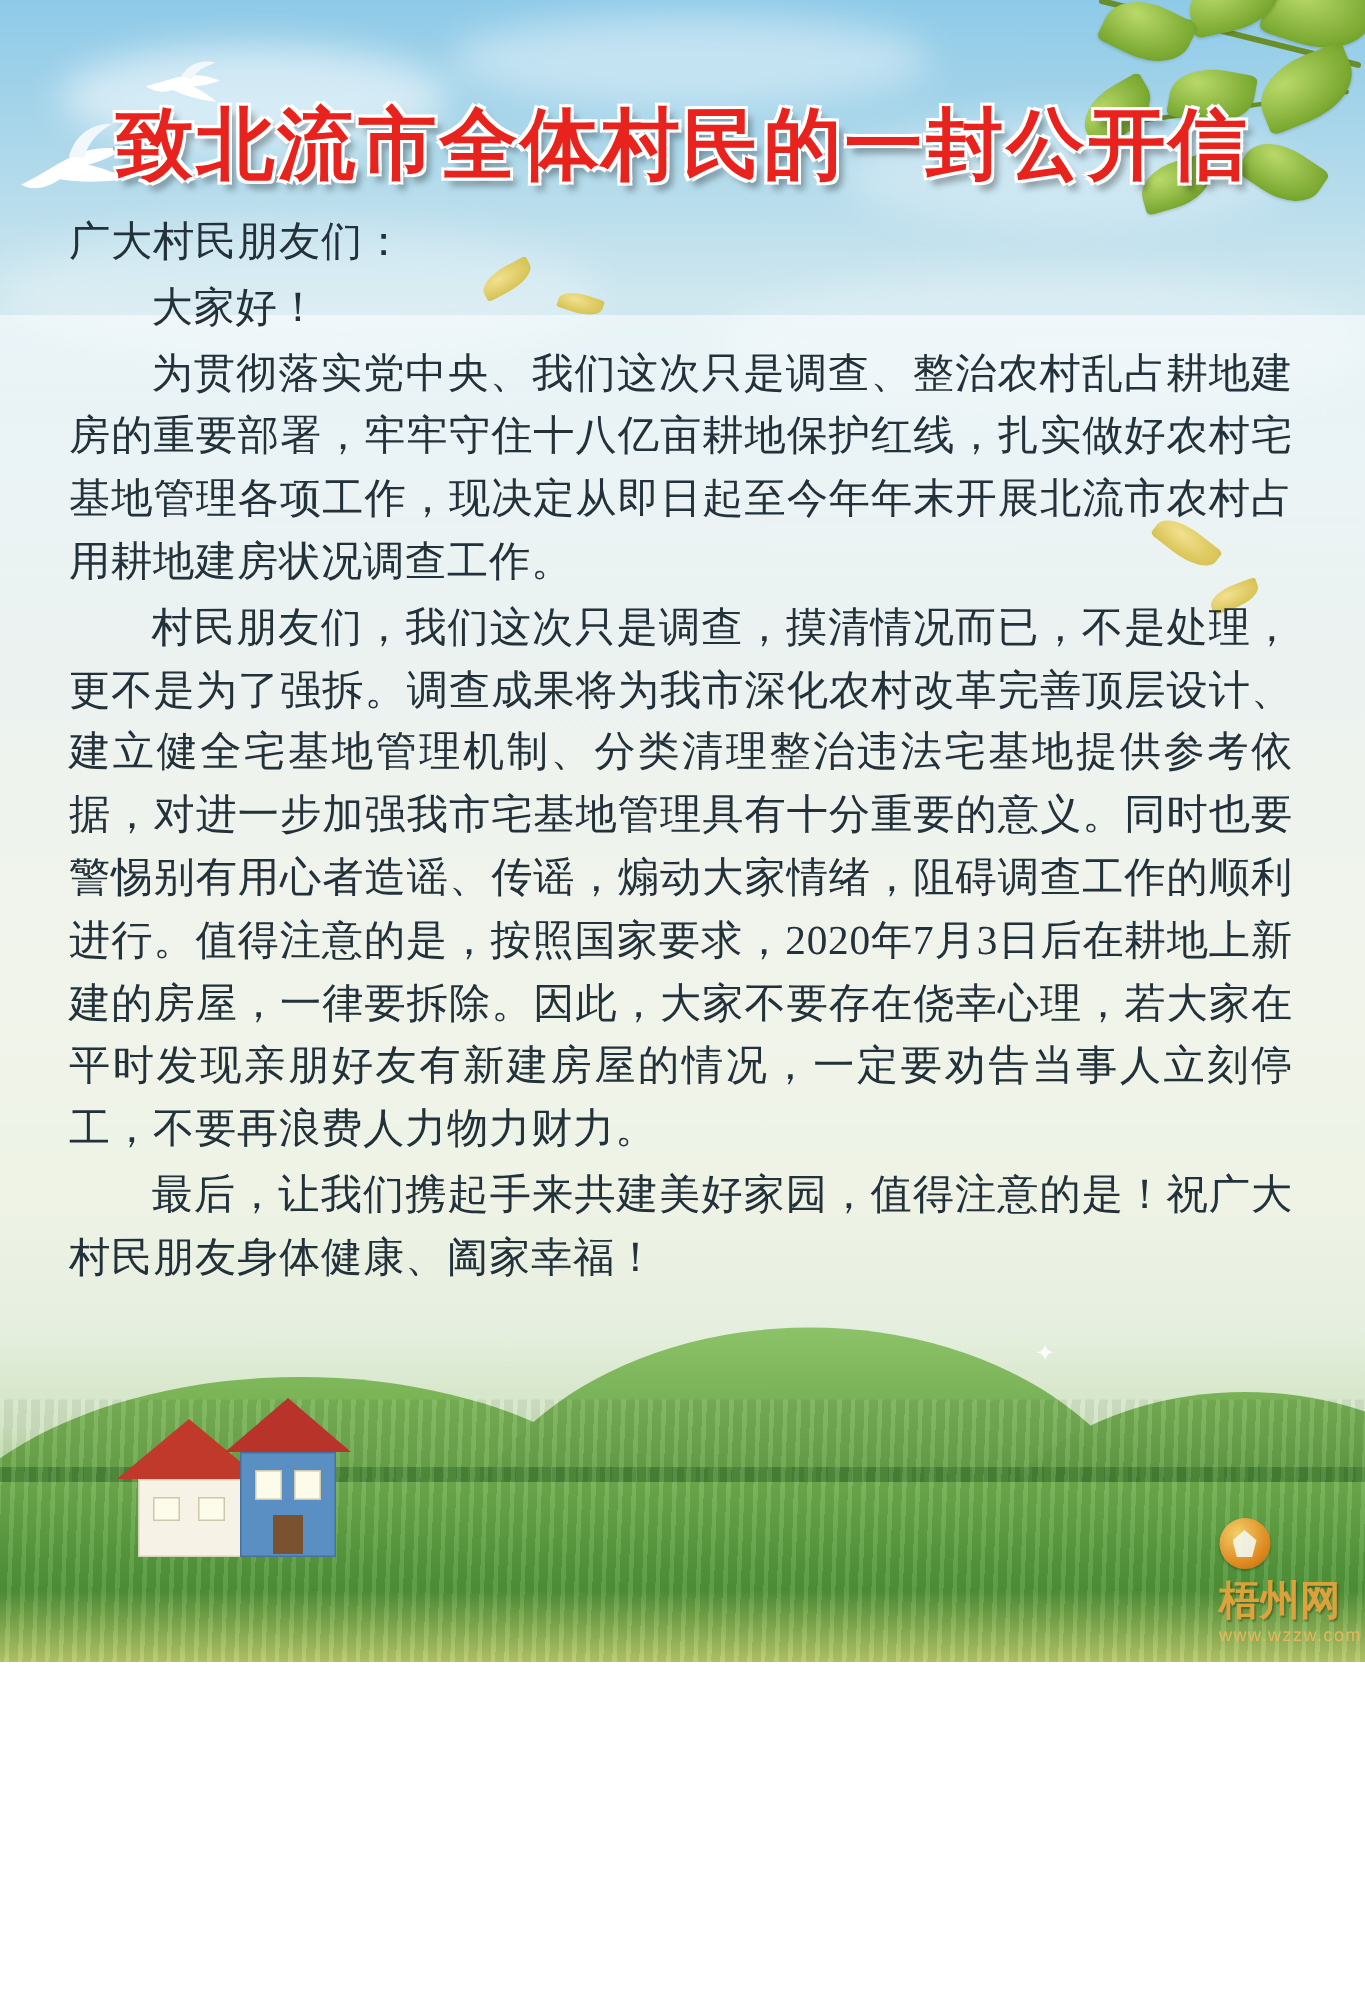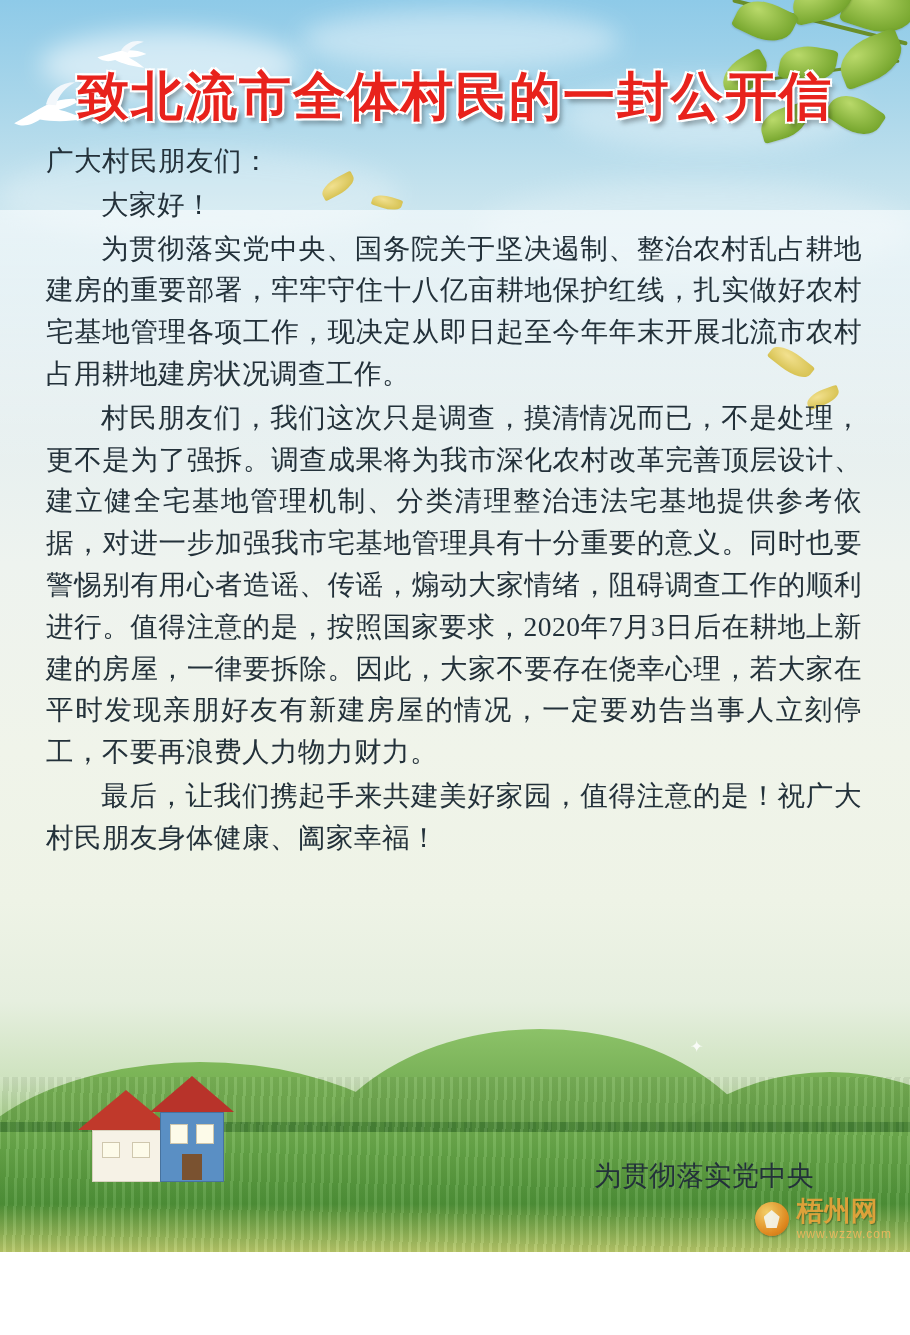--- a/index.html
+++ b/index.html
@@ -6,21 +6,21 @@
     margin: 0;
     padding: 0;
     background: #ffffff;
   }
   body {
     font-family: "Liberation Serif", "DejaVu Serif", serif;
   }
   #poster {
     position: relative;
     width: 910px;
-    height: 1252px;
+    height: 1108px;
     overflow: hidden;
     background: linear-gradient(to bottom,
         #8ecae8 0%,
         #a9d6ea 8%,
         #cfe7ef 18%,
         #e3eef0 30%,
         #eef3ef 45%,
         #f0f4ea 60%,
         #eef3e6 72%,
         #e6efdf 80%,
@@ -174,27 +174,28 @@
     background:#5a8fc4; border:1px solid #47729e;
   }
   .win { position:absolute; background:#fdfbe9; border:1px solid #cfc7ad;}
   .door { position:absolute; background:#7a5230; }
 
   .bird-s { position:absolute; color:#ffffff; font-size:16px; opacity:.85;}
 
   
   .watermark {
     position: absolute;
-    right: 18px;
+    right: 2px;
     bottom: 12px;
     z-index: 8;
     display: flex;
-    align-items: center;
+    align-items: flex-start;
     gap: 8px;
     opacity: .92;
+    flex-direction: column;
   }
   .wm-badge {
     width: 34px; height: 34px; border-radius: 50%;
     background: radial-gradient(circle at 35% 30%, #ffd36b, #e8871c 65%, #c0650c);
     position: relative;
     box-shadow: 0 1px 2px rgba(0,0,0,.35);
   }
   .wm-badge::after {
     content: "";
     position:absolute; left: 9px; top: 8px; width: 16px; height: 18px;
@@ -262,21 +263,21 @@
   <div class="fleaf" style="left:768px; top:352px; width:46px; height:20px; transform:rotate(38deg);"></div>
   <div class="fleaf" style="left:806px; top:390px; width:34px; height:15px; transform:rotate(-20deg);"></div>
 
   <div class="title-wrap">
     <span class="title">致北流市全体村民的一封公开信</span>
   </div>
 
   <div class="body-text">
     <p class="salutation">广大村民朋友们：</p>
     <p class="indent">大家好！</p>
-    <p class="indent">为贯彻落实党中央、国务院关于坚决遏制、整治农村乱占耕地建房的重要部署，牢牢守住十八亿亩耕地保护红线，扎实做好农村宅基地管理各项工作，现决定从即日起至今年年末开展北流市农村占用耕地建房状况调查工作。</p>
+    <p class="indent">为贯彻落实党中央、我们这次只是调查、整治农村乱占耕地建房的重要部署，牢牢守住十八亿亩耕地保护红线，扎实做好农村宅基地管理各项工作，现决定从即日起至今年年末开展北流市农村占用耕地建房状况调查工作。</p>
     <p class="indent">村民朋友们，我们这次只是调查，摸清情况而已，不是处理，更不是为了强拆。调查成果将为我市深化农村改革完善顶层设计、建立健全宅基地管理机制、分类清理整治违法宅基地提供参考依据，对进一步加强我市宅基地管理具有十分重要的意义。同时也要警惕别有用心者造谣、传谣，煽动大家情绪，阻碍调查工作的顺利进行。值得注意的是，按照国家要求，2020年7月3日后在耕地上新建的房屋，一律要拆除。因此，大家不要存在侥幸心理，若大家在平时发现亲朋好友有新建房屋的情况，一定要劝告当事人立刻停工，不要再浪费人力物力财力。</p>
     <p class="indent">最后，让我们携起手来共建美好家园，值得注意的是！祝广大村民朋友身体健康、阖家幸福！</p>
   </div>
 
   <div class="sign">
     <div>为贯彻落实党中央</div>
   </div>
 
   <div class="land">
     <div class="hill hill-a"></div>

